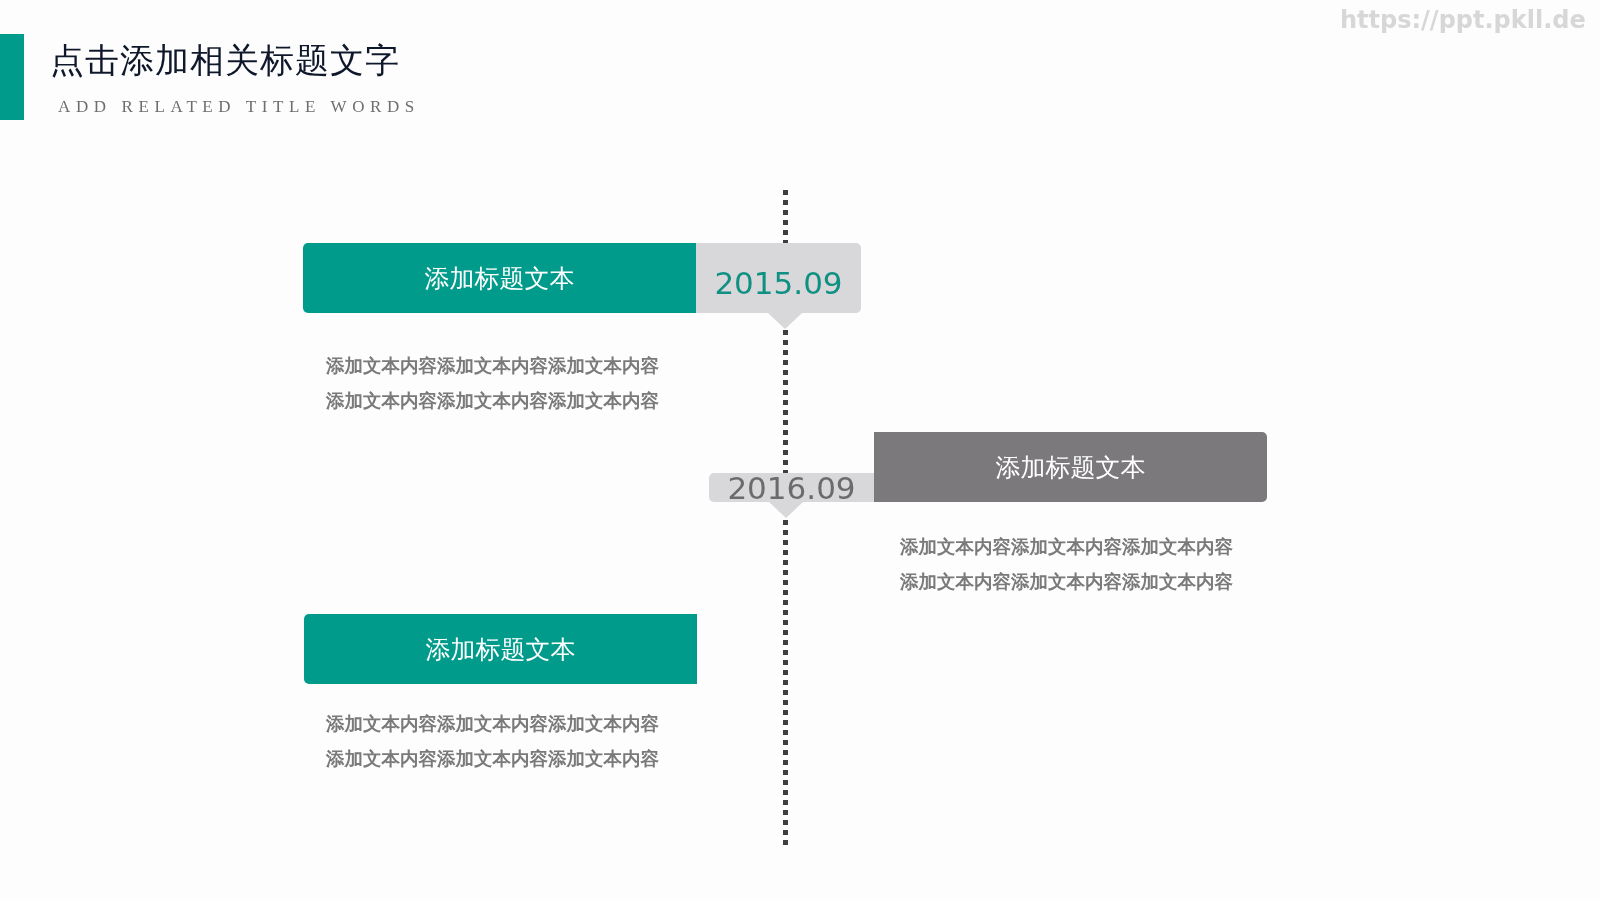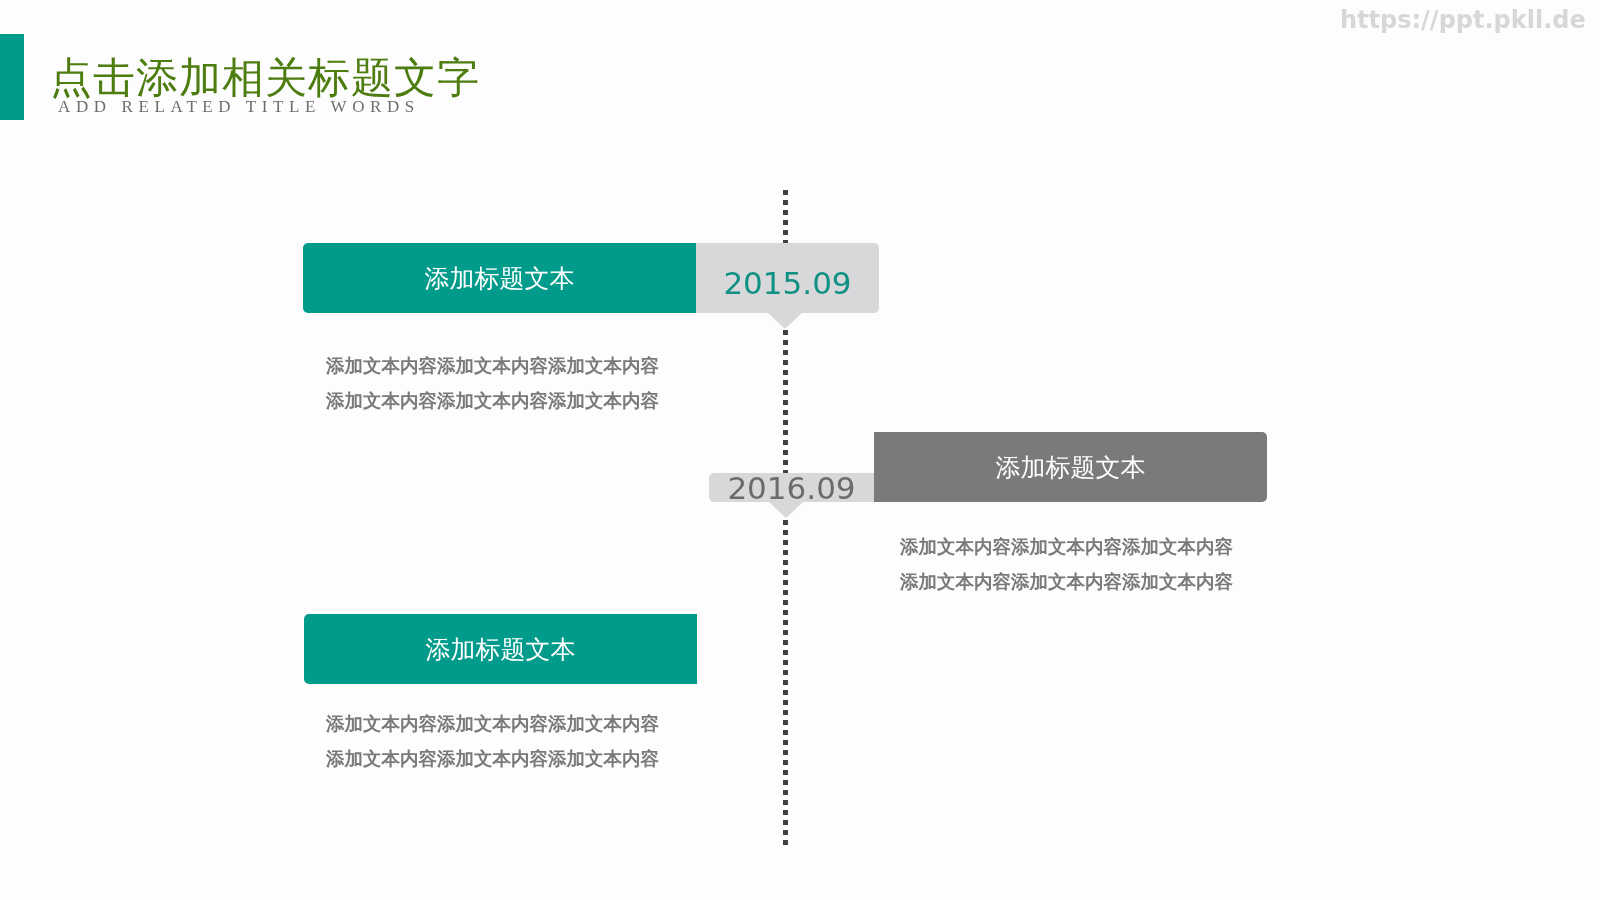--- a/index.html
+++ b/index.html
@@ -2,35 +2,35 @@
 <html><head>
 <meta charset="utf-8">
 <style>
   html, body { margin: 0; padding: 0; }
   body {
     width: 1600px; height: 900px; position: relative; overflow: hidden;
     background: #fdfdfe;
     font-family: "DejaVu Sans", "Liberation Sans", sans-serif;
   }
   .accent-bar { position: absolute; left: 0; top: 34px; width: 24px; height: 86px; background: #009b8a; }
-  .title-cn { position: absolute; left: 50px; top: 50px; font-size: 42px; color: #4d7c0f; letter-spacing: 1px; }
+  .title-cn { position: absolute; left: 50px; top: 38px; font-size: 34px; color: #0f172a; letter-spacing: 1px; }
   .title-en { position: absolute; left: 58px; top: 97px; font-size: 17px; color: #6e6e6e; letter-spacing: 5.6px; font-family: Liberation Serif, serif; }
   .watermark { position: absolute; left: 1340px; top: 6px; font-size: 24px; color: #d7d7d7; font-family: "DejaVu Sans", sans-serif; font-weight: bold; letter-spacing: 0px; }
 
   .timeline-line { position: absolute; left: 783px; top: 190px; width: 5px; height: 655px;
     background: repeating-linear-gradient(to bottom, #3f3f40 0px, #3f3f40 5px, transparent 5px, transparent 10px); }
 
   .card { position: absolute; height: 70px; display: flex; border-radius: 5px; overflow: visible; }
   .card .title-box { display: flex; align-items: center; justify-content: center; color: #fff; font-size: 25px; }
   .card .date-box { position: relative; background: #d8d8da; display: flex; align-items: center; justify-content: center; font-family: "DejaVu Sans", sans-serif; font-size: 31px; }
   .card .date-box::after { content: ""; position: absolute; bottom: -16px; left: 50%; transform: translateX(-50%);
     width: 0; height: 0; border-left: 17px solid transparent; border-right: 17px solid transparent; border-top: 16px solid #d8d8da; }
 
   .card.left .title-box { background: #009b8a; border-radius: 5px 0 0 5px; width: 393px; }
-  .card.left .date-box { width: 183px; border-radius: 0 5px 5px 0; color: #0e9182; padding-top: 10px; box-sizing: border-box; }
+  .card.left .date-box { width: 165px; border-radius: 0 5px 5px 0; color: #0e9182; padding-top: 10px; box-sizing: border-box; }
   .card.right .date-box { width: 165px; border-radius: 5px 0 0 5px; color: #6b6b6b; margin-top: 41px; }
   .card.right .title-box { background: #7b797c; border-radius: 0 5px 5px 0; width: 393px; }
 
   .card-1 { left: 303px; top: 243px; }
   .card-1 .date-box::after { left: 89px; }
   .card-2 { left: 709px; top: 432px; }
   .card-2 .date-box::after { left: 77px; }
   .card-3 { left: 304px; top: 614px; }
   .card-3 .date-box::after { left: 89px; }
 

